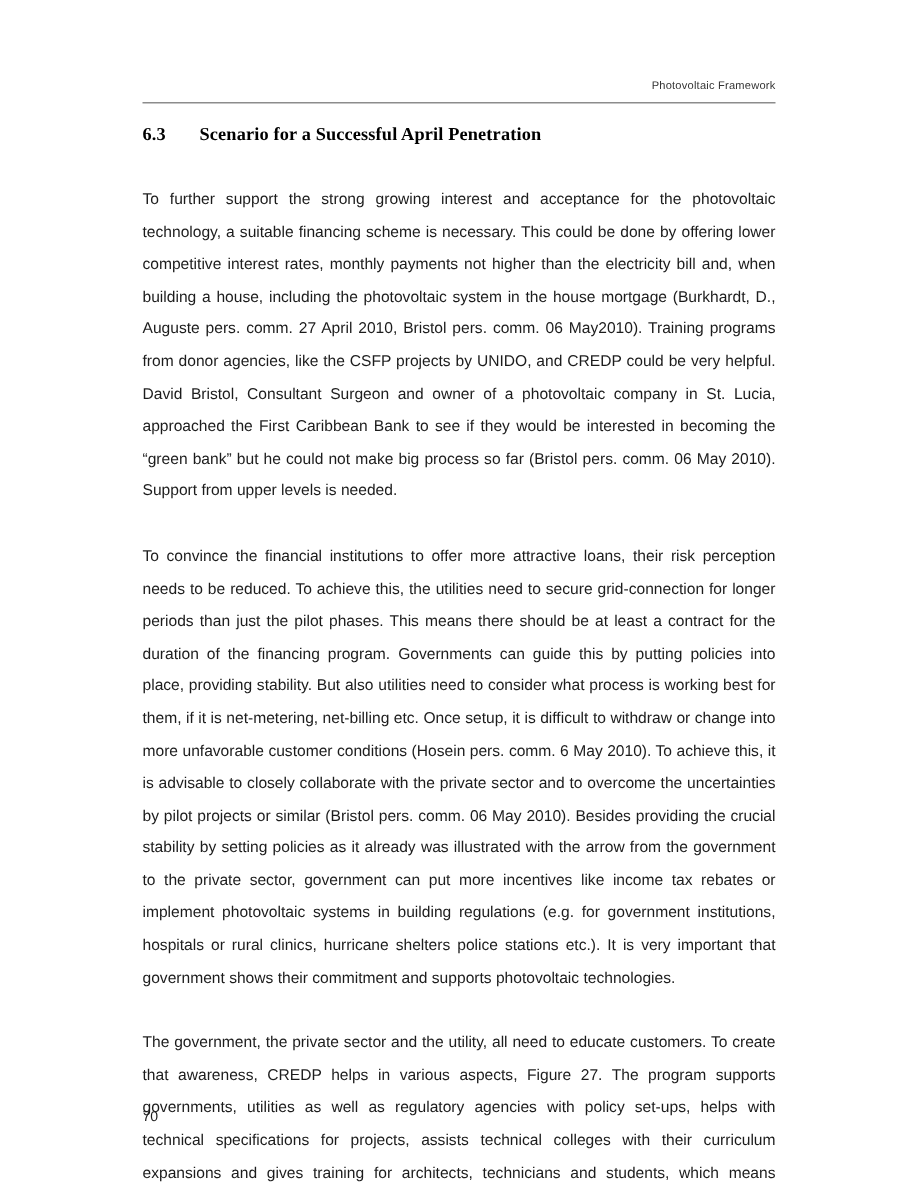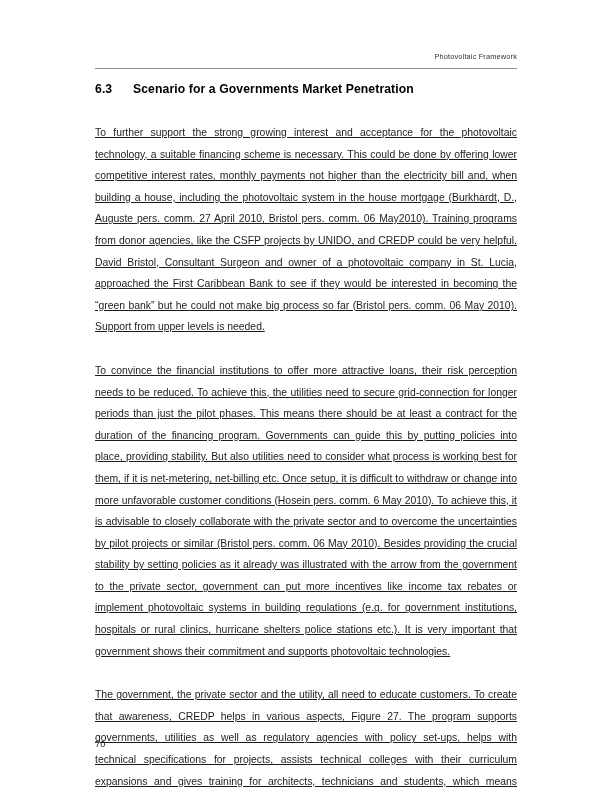--- a/index.html
+++ b/index.html
@@ -46,33 +46,33 @@
     left: 95px;
     width: 422px;
   }
   h2.section-heading {
     margin: 0 0 26px 0;
     font-size: 12.2px;
     font-weight: bold;
     color: #000000;
     letter-spacing: 0.1px;
     display: flex;
+    font-family: Liberation Serif, serif;
   }
   h2.section-heading .num {
     width: 38px;
     flex: 0 0 38px;
   }
   p.body-par {
     margin: 0 0 22px 0;
     font-size: 10.4px;
     line-height: 21.6px;
     text-align: justify;
     text-justify: inter-word;
     color: #1c1c1c;
-    text-decoration: underline;
   }
   p.body-par:last-child {
     margin-bottom: 0;
   }
   .page-number {
     position: absolute;
     top: 722px;
     left: 95px;
     width: 422px;
     font-size: 9.4px;
@@ -85,21 +85,21 @@
 <div class="page">
 
   <div class="header">Photovoltaic Framework</div>
 
   <div class="header-rule"></div>
 
   <div class="content">
 
     <h2 class="section-heading">
       <span class="num">6.3</span>
-      <span>Scenario for a Governments Market Penetration</span>
+      <span>Scenario for a Successful April Penetration</span>
     </h2>
 
     <p class="body-par">To further support the strong growing interest and acceptance for the photovoltaic technology, a suitable financing scheme is necessary. This could be done by offering lower competitive interest rates, monthly payments not higher than the electricity bill and, when building a house, including the photovoltaic system in the house mortgage (Burkhardt, D., Auguste pers. comm. 27 April 2010, Bristol pers. comm. 06 May2010). Training programs from donor agencies, like the CSFP projects by UNIDO, and CREDP could be very helpful. David Bristol, Consultant Surgeon and owner of a photovoltaic company in St. Lucia, approached the First Caribbean Bank to see if they would be interested in becoming the “green bank” but he could not make big process so far (Bristol pers. comm. 06 May 2010). Support from upper levels is needed.</p>
 
     <p class="body-par">To convince the financial institutions to offer more attractive loans, their risk perception needs to be reduced. To achieve this, the utilities need to secure grid-connection for longer periods than just the pilot phases. This means there should be at least a contract for the duration of the financing program. Governments can guide this by putting policies into place, providing stability. But also utilities need to consider what process is working best for them, if it is net-metering, net-billing etc. Once setup, it is difficult to withdraw or change into more unfavorable customer conditions (Hosein pers. comm. 6 May 2010). To achieve this, it is advisable to closely collaborate with the private sector and to overcome the uncertainties by pilot projects or similar (Bristol pers. comm. 06 May 2010). Besides providing the crucial stability by setting policies as it already was illustrated with the arrow from the government to the private sector, government can put more incentives like income tax rebates or implement photovoltaic systems in building regulations (e.g. for government institutions, hospitals or rural clinics, hurricane shelters police stations etc.). It is very important that government shows their commitment and supports photovoltaic technologies.</p>
 
     <p class="body-par">The government, the private sector and the utility, all need to educate customers. To create that awareness, CREDP helps in various aspects, Figure 27. The program supports governments, utilities as well as regulatory agencies with policy set-ups, helps with technical specifications for projects, assists technical colleges with their curriculum expansions and gives training for architects, technicians and students, which means possible future consumers.</p>
 
   </div>
 

